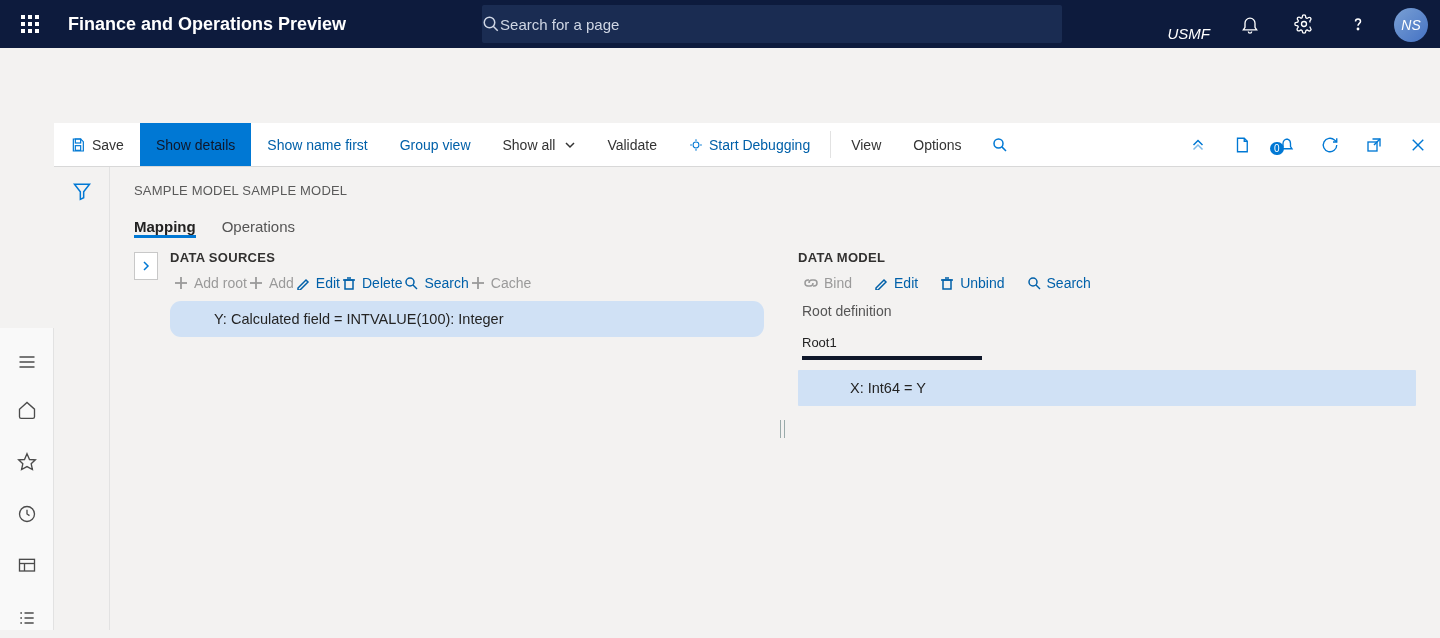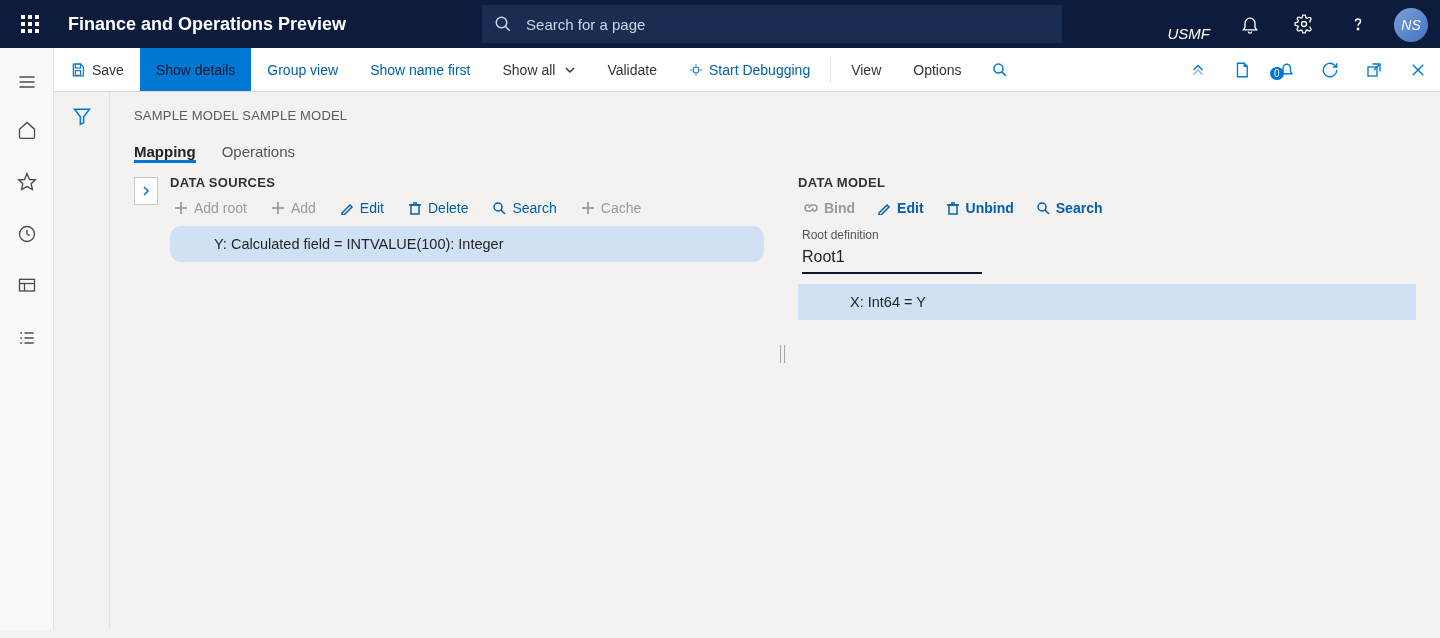--- a/index.html
+++ b/index.html
@@ -9,36 +9,36 @@
 .top-header {
   height: 48px; background: #0d1b3d; color: #fff;
   display: flex; align-items: center; padding: 0 12px; gap: 16px;
 }
 .waffle { width: 36px; height: 36px; display: flex; align-items: center; justify-content: center; cursor: pointer; }
 .waffle svg { width: 18px; height: 18px; }
 .app-title { font-size: 18px; font-weight: 600; margin-left: 4px; }
 .search-box {
   flex: 0 0 580px; height: 38px; margin-left: 120px;
   background: #1a2c52; border-radius: 2px; display: flex; align-items: center;
-  padding: 0 12px; gap: 14px; color: #e0e0e0;
+  padding: 0 0; gap: 0; color: #e0e0e0;
 }
 .search-box svg { width: 18px; height: 18px; }
 .search-input { background: transparent; border: none; color: #fff; font-size: 15px; outline: none; flex: 1; }
 .search-input::placeholder { color: #cfd6e4; }
 .header-right { margin-left: auto; display: flex; align-items: flex-end; gap: 18px; font-style: italic; }
 .header-icon { width: 36px; height: 36px; display: flex; align-items: center; justify-content: center; cursor: pointer; }
 .header-icon svg { width: 20px; height: 20px; }
 .company-code { font-size: 15px; margin-right: 4px; }
 .avatar {
   width: 34px; height: 34px; border-radius: 50%; background: linear-gradient(135deg,#7aa0d4,#4472c4);
   display: flex; align-items: center; justify-content: center; font-size: 14px; font-weight: 500; color: #fff;
 }
 
 
-.below-header { display: flex; height: calc(638px - 56px); }
+.below-header { display: flex; height: calc(638px - 56px); align-items: flex-end; }
 
 
 .left-rail {
   width: 54px; background: #f9f9f9; border-right: 1px solid #e2e2e2;
   display: flex; flex-direction: column; align-items: center; padding-top: 22px; gap: 28px;
 }
 .rail-icon { width: 24px; height: 24px; color: #4b4b4b; cursor: pointer; display:flex; align-items:center; justify-content:center;}
 .rail-icon svg { width: 20px; height: 20px; }
 .hamburger { margin-bottom: -4px; }
 
@@ -87,38 +87,38 @@
 .two-cols { display: flex; gap: 34px; height: 380px; position:relative;}
 .col-left { flex: 0 0 630px; display:flex; }
 .expand-handle {
   width: 24px; height: 28px; border:1px solid #c8c8c8; background:#fff;
   display:flex; align-items:center; justify-content:center; margin-right:12px; margin-top:2px; cursor:pointer;
 }
 .expand-handle svg { width:10px; height:10px; color:#0078d4;}
 .col-left-inner { flex:1; }
 .section-header { font-size: 13px; font-weight: 700; letter-spacing: 0.3px; color: #323130; margin-bottom: 10px; }
 
-.ds-toolbar { display: flex; gap: 24px; font-size: 14px; margin-bottom: 10px; padding-left: 4px; flex-wrap:wrap;}
+.ds-toolbar { display: flex; gap: 2px; font-size: 14px; margin-bottom: 10px; padding-left: 4px; flex-wrap:wrap;}
 .ds-btn { display: flex; align-items: center; gap: 6px; cursor: pointer; }
 .ds-btn.disabled { color: #9a9a9a; }
 .ds-btn.active { color: #0060a9; }
 .ds-btn svg { width: 14px; height: 14px; }
 
 .data-row {
   background: #d0e1f5; padding: 10px 14px 10px 44px; font-size: 14.5px; color: #242424; border-radius:11px;
 }
 .data-row-dm {
   background: #d0e1f5; padding: 10px 14px 10px 52px; font-size: 14.5px; color: #242424; border-radius:1px;
 }
 
 .col-right { flex: 1; }
-.dm-toolbar { display: flex; gap: 22px; font-size: 14px; margin: 10px 0 12px 6px; font-weight: bold;}
+.dm-toolbar { display: flex; gap: 22px; font-size: 14px; margin: 10px 0 12px 6px;}
 .root-block { margin: 0 0 10px 4px; }
-.root-label { font-size: 12px; color: #555; margin-bottom: 2px; }
-.root-value { font-size: 16px; color: #222; padding: 4px 0 6px 0; border-bottom: 2px solid #0f172a; width: 180px; }
+.root-label { font-size: 14px; color: #555; margin-bottom: 12px; }
+.root-value { font-size: 13px; color: #222; padding: 4px 0 6px 0; border-bottom: 4px solid #0f172a; width: 180px; }
 
 .splitter {
   position:absolute; left:646px; top:170px; width:5px; height:18px;
   border-left:1px solid #9aa; border-right:1px solid #9aa;
 }
 </style>
 </head>
 <body>
 
 <div class="top-header">
@@ -220,24 +220,24 @@
             <path d="M5 3h11l4 4v14H5z"></path>
             <rect x="8" y="3" width="8" height="6"></rect>
             <rect x="8" y="13" width="8" height="7"></rect>
           </svg>
         <span>Save</span>
       </div>
       <div class="action-btn primary">
         <span>Show details</span>
       </div>
       <div class="action-btn link">
+        <span>Show name first</span>
+      </div>
+      <div class="action-btn link">
         <span>Group view</span>
-      </div>
-      <div class="action-btn link">
-        <span>Show name first</span>
       </div>
       <div class="action-btn plain">
         <span>Show all</span>
         <svg class="chev" width="10" height="10" viewBox="0 0 10 10">
             <path d="M1 3l4 4 4-4" fill="none" stroke="#333" stroke-width="1.5"></path>
           </svg>
       </div>
       <div class="action-btn plain">
         <span>Validate</span>
       </div>

